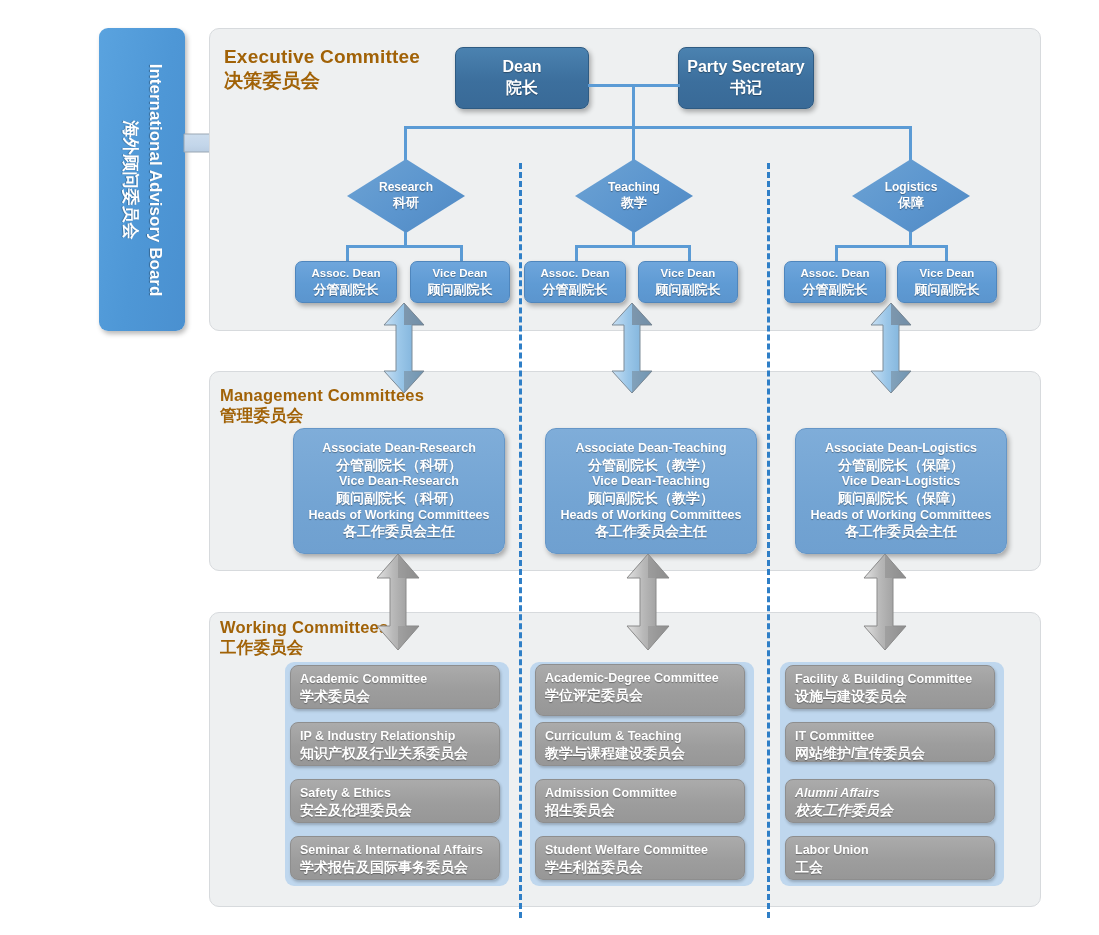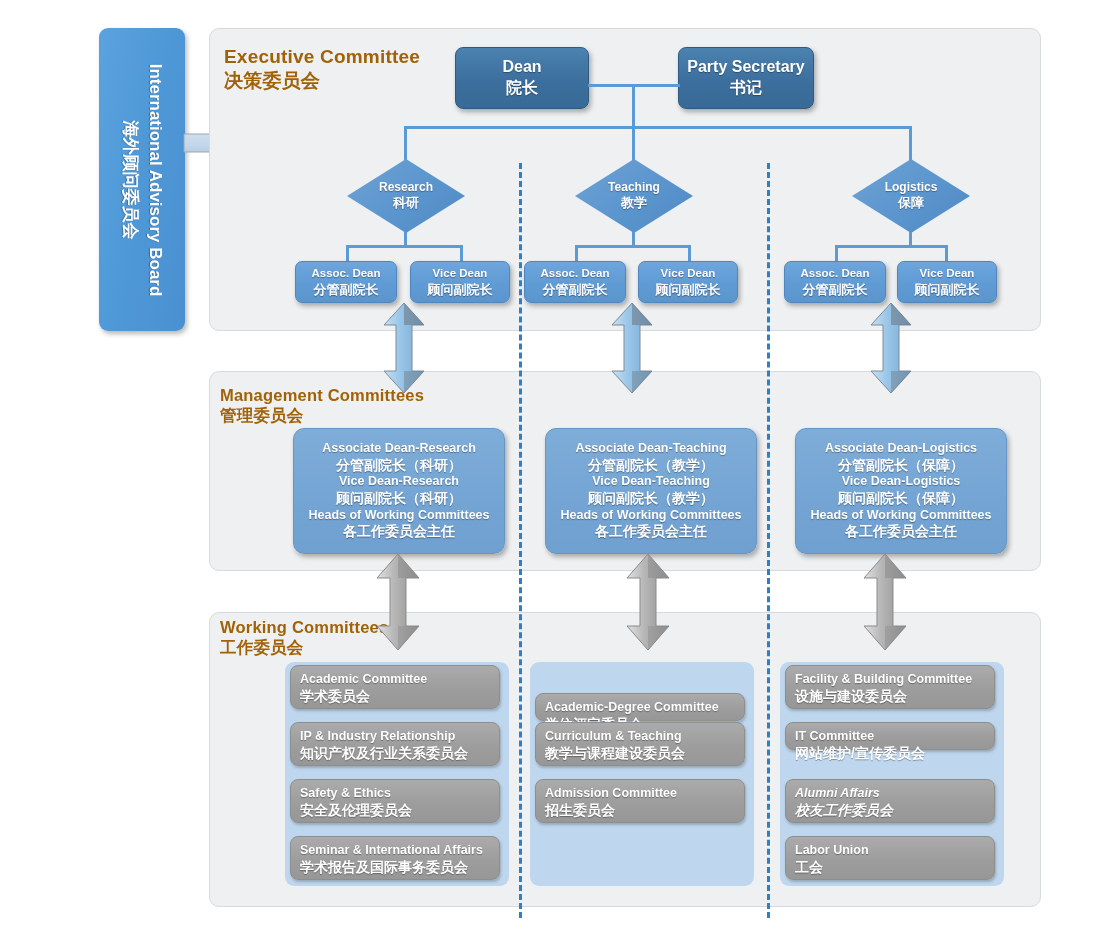--- a/index.html
+++ b/index.html
@@ -342,38 +342,42 @@
   </div>
   <div class="wc-item" style="left:290px; top:779px; width:210px; height:44px;">
     <span class="en">Safety &amp; Ethics</span>
     <span class="zh">安全及伦理委员会</span>
   </div>
   <div class="wc-item" style="left:290px; top:836px; width:210px; height:44px;">
     <span class="en">Seminar &amp; International Affairs</span>
     <span class="zh">学术报告及国际事务委员会</span>
   </div>
 
-  <div class="wc-item" style="left:535px; top:693px; width:210px; height:28px;">
+  <div class="wc-item" style="left:535px; top:664px; width:210px; height:52px;">
     <span class="en">Academic-Degree Committee</span>
     <span class="zh">学位评定委员会</span>
   </div>
   <div class="wc-item" style="left:535px; top:722px; width:210px; height:44px;">
     <span class="en">Curriculum &amp; Teaching</span>
     <span class="zh">教学与课程建设委员会</span>
   </div>
   <div class="wc-item" style="left:535px; top:779px; width:210px; height:44px;">
     <span class="en">Admission Committee</span>
     <span class="zh">招生委员会</span>
   </div>
+  <div class="wc-item" style="left:535px; top:836px; width:210px; height:44px;">
+    <span class="en">Student Welfare Committee</span>
+    <span class="zh">学生利益委员会</span>
+  </div>
 
   <div class="wc-item" style="left:785px; top:665px; width:210px; height:44px;">
     <span class="en">Facility &amp; Building Committee</span>
     <span class="zh">设施与建设委员会</span>
   </div>
-  <div class="wc-item" style="left:785px; top:722px; width:210px; height:28px;">
+  <div class="wc-item" style="left:785px; top:722px; width:210px; height:40px;">
     <span class="en">IT Committee</span>
     <span class="zh">网站维护/宣传委员会</span>
   </div>
   <div class="wc-item" style="left:785px; top:779px; width:210px; height:44px;font-style:italic;">
     <span class="en">Alumni Affairs</span>
     <span class="zh">校友工作委员会</span>
   </div>
   <div class="wc-item" style="left:785px; top:836px; width:210px; height:44px;">
     <span class="en">Labor Union</span>
     <span class="zh">工会</span>

